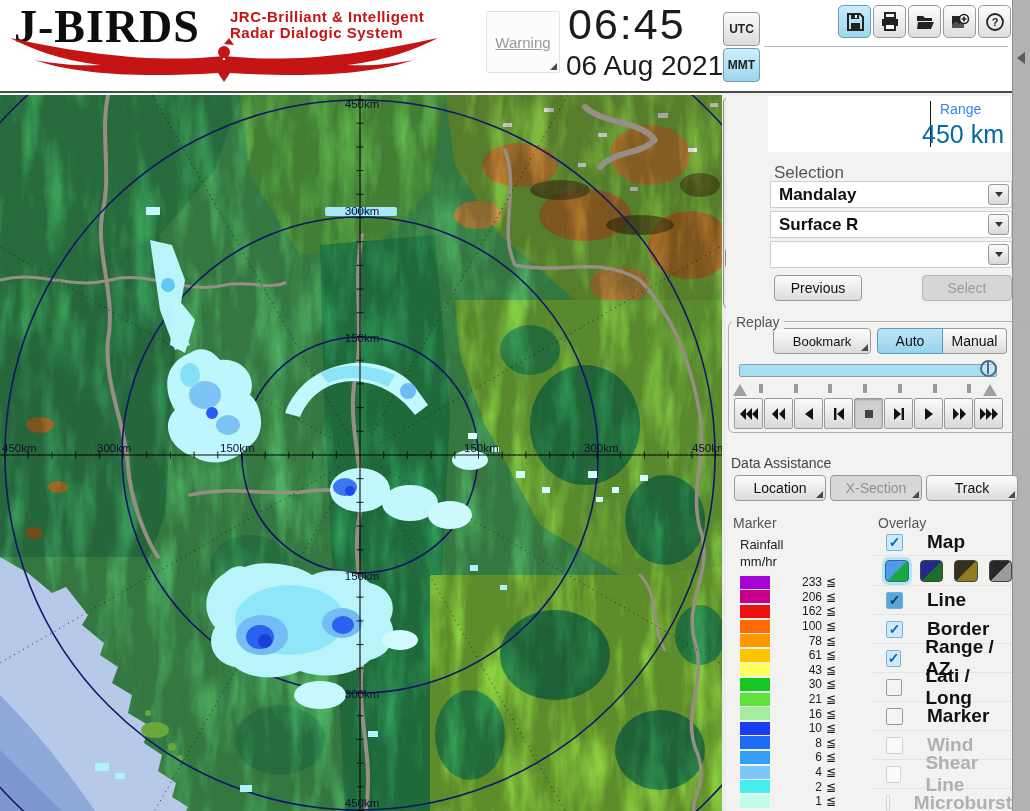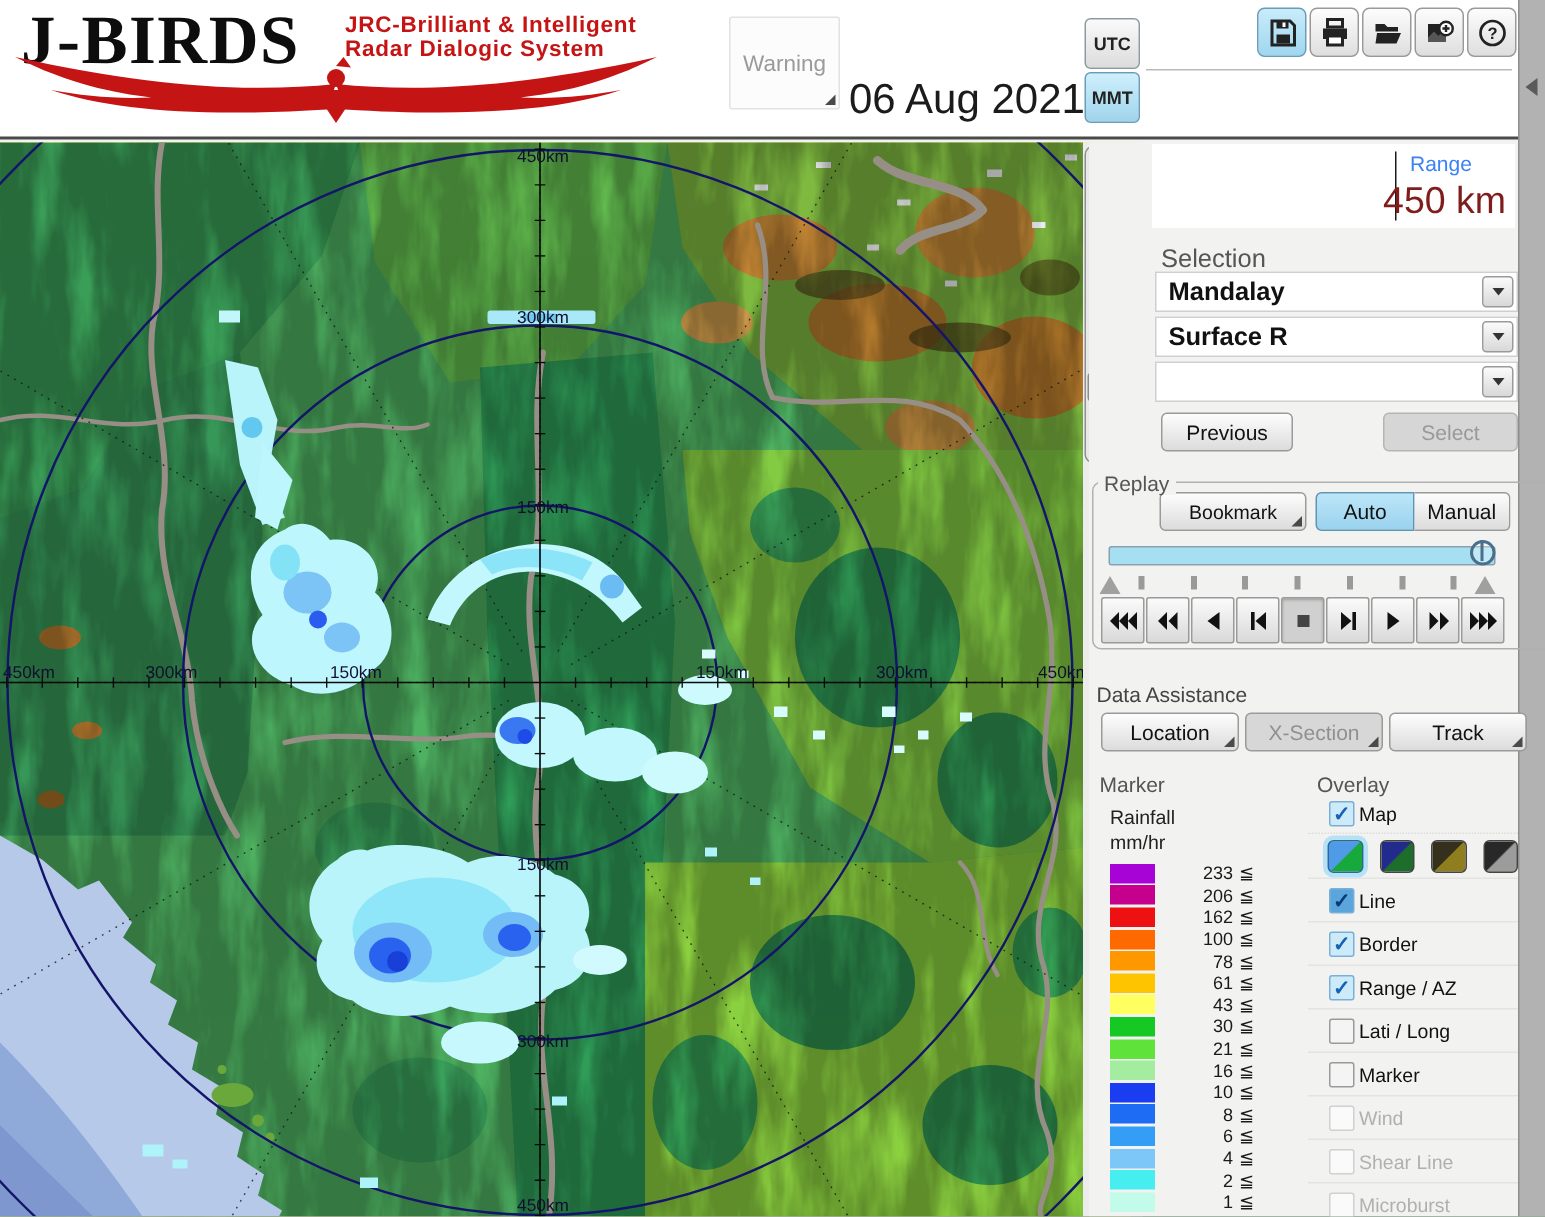--- a/index.html
+++ b/index.html
@@ -4,54 +4,54 @@
 <style>
   html,body{margin:0;padding:0;background:#888;}
   .app{position:relative;width:1030px;height:811px;background:#f2f2f1;font-family:"Liberation Sans",sans-serif;overflow:hidden;}
   .abs{position:absolute;}
 
   
   .hdr{position:absolute;left:0;top:0;width:1030px;height:93px;background:#ffffff;border-bottom:2px solid #4a4a4a;box-sizing:border-box;}
   .logo-title{position:absolute;left:14px;top:0px;font-family:"Liberation Serif",serif;font-weight:bold;font-size:46px;letter-spacing:1px;color:#0d0d0d;}
   .tagline{position:absolute;left:230px;top:9px;color:#c41414;font-weight:bold;font-size:15px;line-height:16px;letter-spacing:.5px;}
   .eagle{position:absolute;left:6px;top:36px;}
-  .warning-btn{position:absolute;left:486px;top:11px;width:72px;height:60px;background:#fcfcfc;border:1px solid #e2e2e2;border-radius:2px;color:#9a9a9a;font-size:15px;display:flex;align-items:center;justify-content:center;}
+  .warning-btn{position:absolute;left:486px;top:11px;width:72px;height:60px;background:#fcfcfc;border:1px solid #e2e2e2;border-radius:2px;color:#9a9a9a;font-size:15px;display:flex;align-items:center;justify-content:center;text-decoration:underline;}
   .corner{position:absolute;right:2px;bottom:2px;width:0;height:0;border-left:7px solid transparent;border-bottom:7px solid #4a4a4a;}
   .time-big{position:absolute;left:568px;top:0px;font-size:43px;color:#1b1b1b;letter-spacing:2px;}
   .date-big{position:absolute;left:566px;top:50px;font-size:28px;color:#1b1b1b;}
   .tz-btn{position:absolute;left:723px;width:37px;height:34px;border:1px solid #8f9aa0;border-radius:4px;font-size:12px;font-weight:bold;color:#222;display:flex;align-items:center;justify-content:center;background:linear-gradient(#fafafa,#dcdcdc);box-sizing:border-box;}
   .tz-utc{top:12px;}
   .tz-mmt{top:48px;}
   .tz-btn.sel{background:linear-gradient(#cfeffc,#9fd4ec);border-color:#6b9cb8;}
   .toolbar{position:absolute;left:838px;top:5px;display:flex;gap:2px;}
   .tool-btn{width:33px;height:33px;border:1px solid #999;border-radius:5px;background:linear-gradient(#fdfdfd,#dedede);display:flex;align-items:center;justify-content:center;box-sizing:border-box;}
   .tool-btn.sel{background:linear-gradient(#c9ecfa,#9ed7f0);border-color:#6b9cb8;}
   .hdr-sep{position:absolute;left:764px;top:46px;width:244px;height:1px;background:#b9b9b9;}
   .station{position:absolute;left:768px;top:51px;width:240px;height:36px;background:#fff;font-size:24px;color:#161616;display:flex;align-items:center;padding-left:10px;box-sizing:border-box;}
 
   
-  .map{position:absolute;left:0;top:95px;width:754px;height:716px;background:#fde047;text-align:right;}
+  .map{position:absolute;left:0;top:95px;width:754px;height:716px;background:#3b82f6;text-align:right;}
 
   
   .zoomstrip{position:absolute;left:722px;top:95px;width:40px;height:716px;background:#ececec;}
   .zoomwidget{position:absolute;left:1px;top:2px;width:37px;height:212px;background:linear-gradient(90deg,#e9e9e9,#cfcfcf);border:1px solid #8f8f8f;border-radius:6px;box-sizing:border-box;}
   .zbtn{position:absolute;left:2px;width:31px;height:30px;background:linear-gradient(#fcfcfc,#d9d9d9);border:1px solid #909090;border-radius:5px;display:flex;align-items:center;justify-content:center;box-sizing:border-box;}
   .zgroove{position:absolute;left:17px;top:38px;width:2px;height:114px;background:#8a8a8a;}
   .zhandle{position:absolute;left:1px;top:150px;width:33px;height:20px;background:linear-gradient(#fbfbfb,#bfbfbf 45%,#e8e8e8);border:1px solid #8a8a8a;border-radius:3px;box-sizing:border-box;}
 
   
   .rail{position:absolute;left:1012px;top:0;width:18px;height:811px;background:#b2b2b2;border-left:1px solid #8e8e8e;box-sizing:border-box;}
   .rail-tri{position:absolute;left:4px;top:52px;width:0;height:0;border-top:6px solid transparent;border-bottom:6px solid transparent;border-right:8px solid #5a5a5a;}
 
   
   .panel{position:absolute;left:726px;top:95px;width:286px;height:716px;background:#f2f2f1;}
   .range-box{position:absolute;left:42px;top:1px;width:242px;height:56px;background:#fff;}
   .range-div{position:absolute;left:162px;top:5px;width:1px;height:46px;background:#1a1a1a;}
   .range-label{position:absolute;left:172px;top:5px;font-size:14px;color:#3b82f6;}
-  .range-value{position:absolute;right:6px;top:24px;font-size:25px;color:#7f1d1d;margin-left:12px;}
+  .range-value{position:absolute;right:6px;top:24px;font-size:25px;color:#0369a1;margin-left:12px;}
   .sec-label{position:absolute;font-size:17px;color:#555;}
   .dd{position:absolute;left:44px;width:242px;height:27px;background:#fff;border:1px solid #cfcfcf;box-sizing:border-box;}
   .dd-text{position:absolute;left:8px;top:3px;font-size:17px;font-weight:600;color:#111;}
   .dd-btn{position:absolute;right:2px;top:2px;width:21px;height:21px;background:linear-gradient(#fbfbfb,#d8d8d8);border:1px solid #9a9a9a;border-radius:3px;display:flex;align-items:center;justify-content:center;box-sizing:border-box;}
   .caret{width:0;height:0;border-left:4px solid transparent;border-right:4px solid transparent;border-top:5px solid #333;}
   .btn{background:linear-gradient(#fdfdfd,#dcdcdc);border:1px solid #9a9a9a;border-radius:4px;font-size:14px;color:#111;display:flex;align-items:center;justify-content:center;box-sizing:border-box;position:absolute;}
   .btn.disabled{background:#d6d6d6;color:#999;border-color:#b5b5b5;}
   .btn.selblue{background:linear-gradient(#bce6f8,#9ad2ee);border-color:#5e94b4;}
 
   .replay-box{position:absolute;left:2px;top:226px;width:336px;height:112px;border:1px solid #b0b0b0;border-radius:6px;box-sizing:border-box;}
@@ -68,21 +68,21 @@
   .da-btn{width:92px;height:26px;top:380px;font-size:14px;}
 
   .lg-row{display:flex;align-items:center;height:14.6px;}
   .lg-sw{width:30px;height:13px;margin-right:12px;}
   .lg-val{width:40px;text-align:right;font-size:12px;color:#1a1a1a;}
   .lg-sym{font-size:12px;color:#1a1a1a;margin-left:4px;}
 
   .ov-block{position:absolute;left:146px;top:434px;width:140px;}
   .ov-row{display:flex;align-items:center;height:28px;border-top:1px solid #e3e3e3;}
   .ov-row:first-child{border-top:none;height:26px;}
-  .ov-label{font-size:13px;color:#111;margin-left:3px;}
+  .ov-label{font-size:19px;color:#111;margin-left:24px;font-weight:bold;}
   .ov-row.off .ov-label{color:#b0b0b0;}
   .cb{width:17px;height:17px;margin-left:14px;border:1px solid #9a9a9a;border-radius:2px;background:#f4f4f4;box-sizing:border-box;display:flex;align-items:center;justify-content:center;font-size:14px;font-weight:bold;color:#1562b8;}
   .cb.checked{background:#cdeaf8;border-color:#7ab0d8;}
   .cb.checked.solid{background:#5aa6dc;color:#0a3a78;}
   .cb.dis{border-color:#d0d0d0;background:#fafafa;}
   .ov-styles{display:flex;align-items:center;height:30px;border-top:1px dotted #dcdcdc;gap:11px;padding-left:13px;box-sizing:border-box;}
   .mstyle{width:26px;height:22px;border:1px solid #444;border-radius:4px;box-sizing:border-box;}
   .mstyle.sel{box-shadow:0 0 0 3px #b5e2f4;border-color:#2a6a9a;}
 </style>
 </head>
@@ -106,20 +106,21 @@
           <path d="M218,8 L223,2 L228,9 Z"></path>
         </g>
       </svg>
     </div>
 
     <div class="warning-btn">
       <span>Warning</span>
       <span class="corner"></span>
     </div>
 
+    <div class="time-big">06:45</div>
     <div class="date-big">06 Aug 2021</div>
 
     <div class="tz-btn tz-utc">UTC</div>
     <div class="tz-btn tz-mmt sel">MMT</div>
 
     <div class="toolbar">
       <div class="tool-btn sel">
         <svg width="20" height="20" viewBox="0 0 20 20">
           <path d="M3,2 H15 L18,5 V18 H3 Z" fill="none" stroke="#222" stroke-width="2"></path>
           <rect x="6" y="2" width="8" height="5" fill="#222"></rect>

